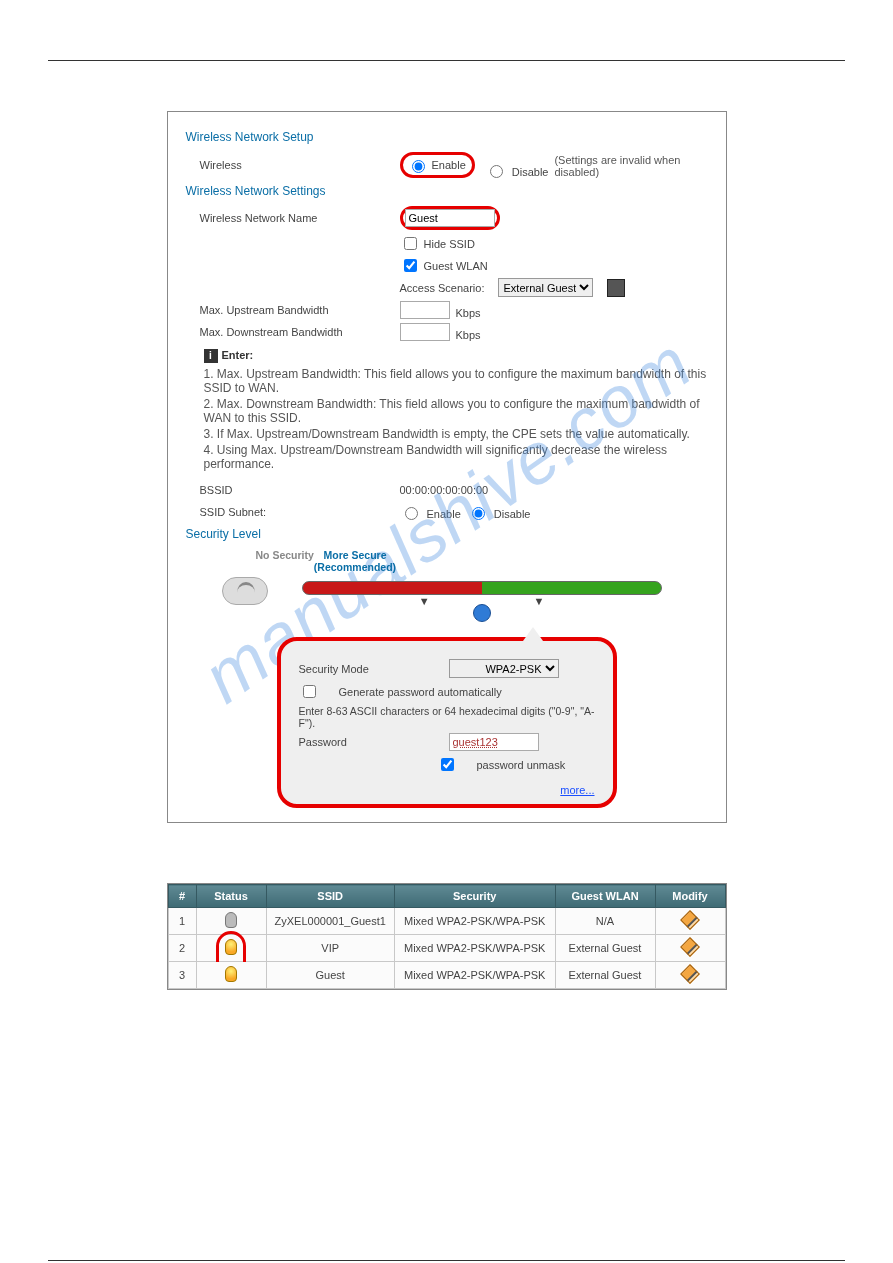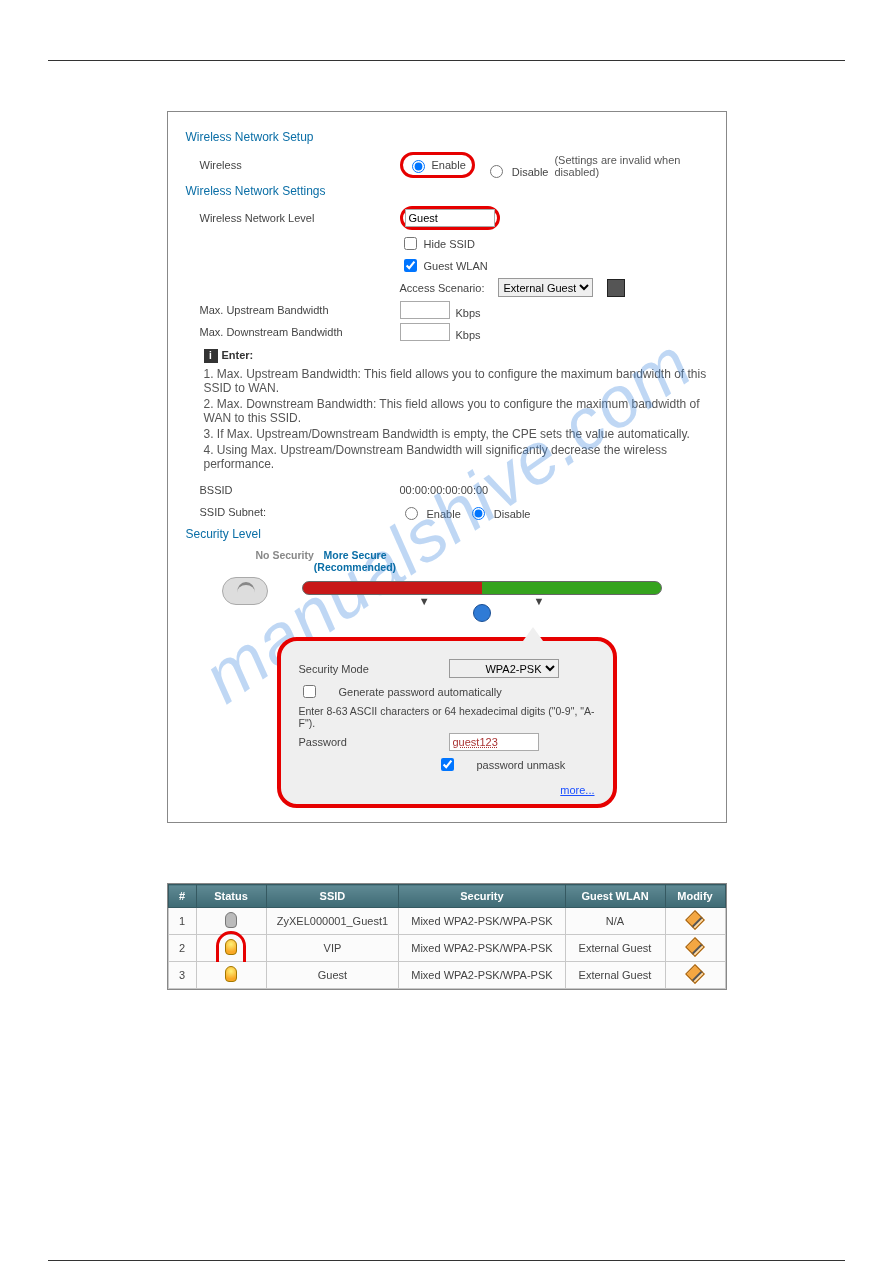--- a/index.html
+++ b/index.html
@@ -189,21 +189,21 @@
           <span>Enable</span>
         </span>
         <input type="radio" style="">
         <span>Disable</span>
         <span class="muted">(Settings are invalid when disabled)</span>
       </div>
     </div>
 
     <div class="section-title">Wireless Network Settings</div>
     <div class="row">
-      <div class="label">Wireless Network Level</div>
+      <div class="label">Wireless Network Name</div>
       <div class="control">
         <span class="red-ring" style="padding:0 2px;">
           <input type="text" class="txt-sm" value="Guest" style="">
         </span>
       </div>
     </div>
     <div class="chk-row">
       <input type="checkbox" style="">
       <span>Hide SSID</span>
     </div>
@@ -309,21 +309,21 @@
 
   <div class="tbl-panel">
     <table class="grid">
       <thead>
         <tr>
           <th style="width:28px;">#</th>
           <th style="width:70px;">Status</th>
           <th>SSID</th>
           <th>Security</th>
           <th style="width:100px;">Guest WLAN</th>
-          <th style="width:60px;margin-left:34px;">Modify</th>
+          <th style="width:70px;margin-left:34px;">Modify</th>
         </tr>
       </thead>
       <tbody>
         <tr>
           <td>1</td>
           <td class="col-status"><span class="bulb off"></span></td>
           <td>ZyXEL000001_Guest1</td>
           <td>Mixed WPA2-PSK/WPA-PSK</td>
           <td>N/A</td>
           <td><span class="pencil"></span></td>

